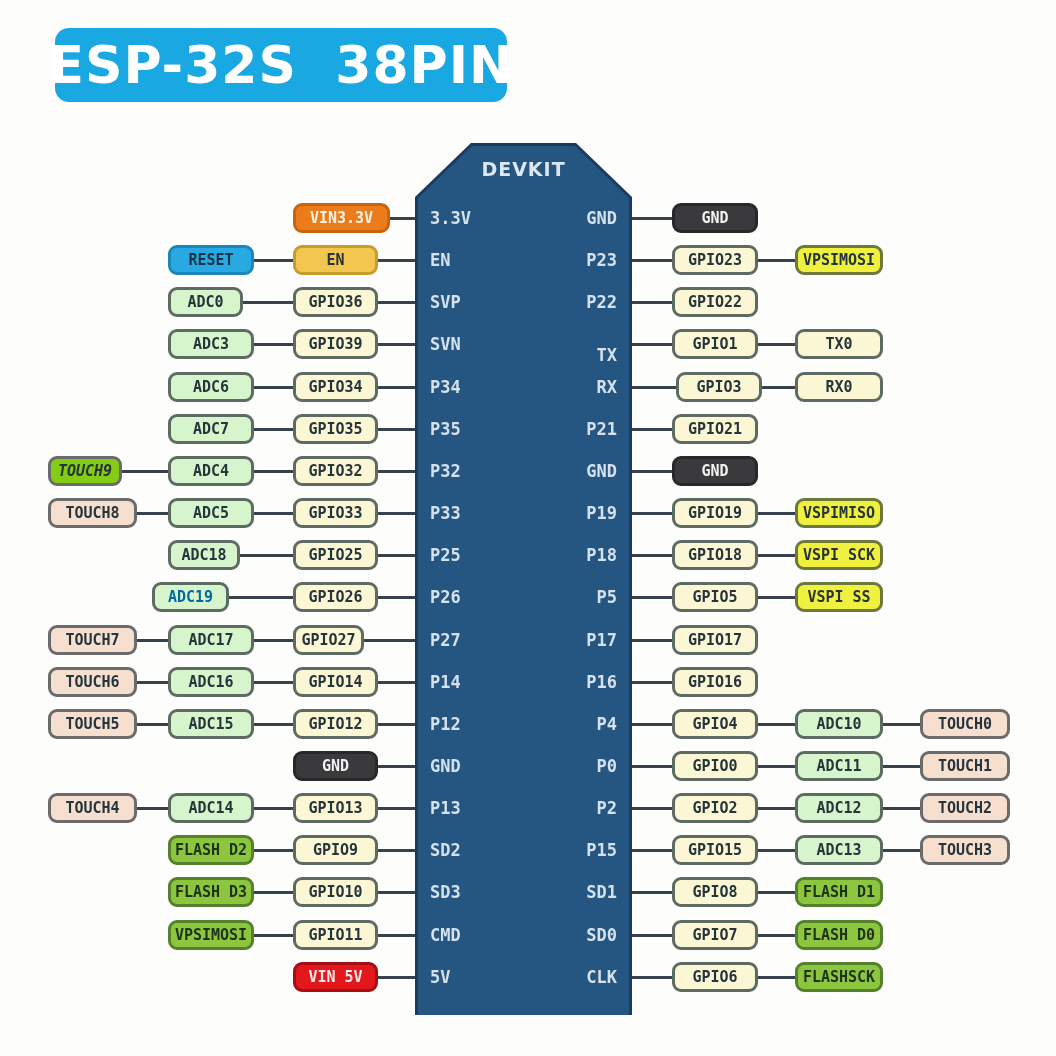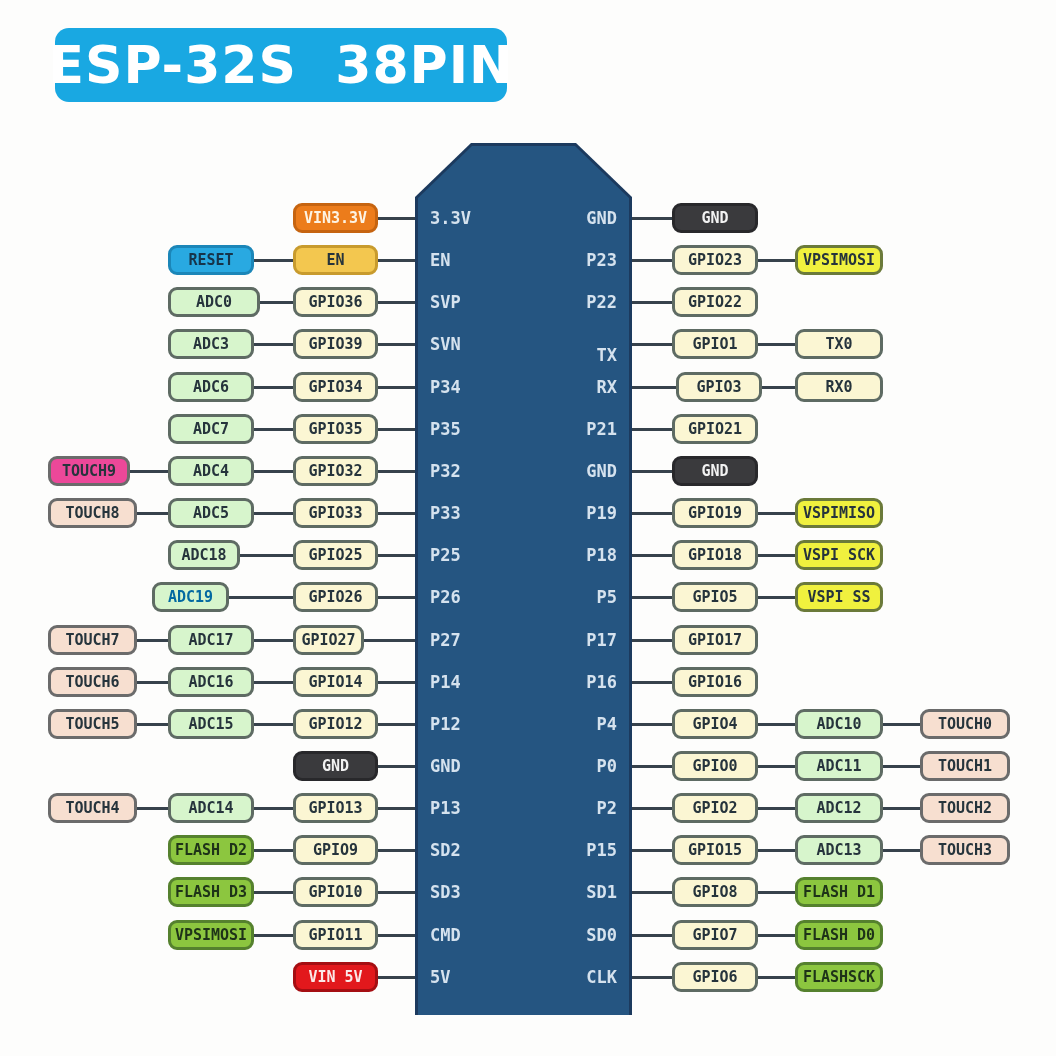--- a/index.html
+++ b/index.html
@@ -48,20 +48,21 @@
 </style>
 </head>
 <body>
 
 <div class="canvas">
   <div class="title-badge" style="background: rgb(25, 168, 226);">ESP-32S  38PIN</div>
 
   <div class="chip-outline" style="background: rgb(28, 58, 94);">
     <div class="chip-body" style="background: rgb(37, 85, 129);"></div>
   </div>
+  <div class="chip-name">DEVKIT</div>
 
   <div>
       <div class="cline" style="left: 313px; top: 217px; width: 102px; background: rgb(55, 66, 76);"></div>
       <div class="cline" style="left: 632px; top: 217px; width: 106px; background: rgb(55, 66, 76);"></div>
       <div class="cline" style="left: 188px; top: 259px; width: 227px; background: rgb(55, 66, 76);"></div>
       <div class="cline" style="left: 632px; top: 259px; width: 231px; background: rgb(55, 66, 76);"></div>
       <div class="cline" style="left: 188px; top: 301px; width: 227px; background: rgb(55, 66, 76);"></div>
       <div class="cline" style="left: 632px; top: 301px; width: 106px; background: rgb(55, 66, 76);"></div>
       <div class="cline" style="left: 188px; top: 343px; width: 227px; background: rgb(55, 66, 76);"></div>
       <div class="cline" style="left: 632px; top: 343px; width: 231px; background: rgb(55, 66, 76);"></div>
@@ -90,41 +91,41 @@
       <div class="cline" style="left: 188px; top: 849px; width: 227px; background: rgb(55, 66, 76);"></div>
       <div class="cline" style="left: 632px; top: 849px; width: 358px; background: rgb(55, 66, 76);"></div>
       <div class="cline" style="left: 188px; top: 891px; width: 227px; background: rgb(55, 66, 76);"></div>
       <div class="cline" style="left: 632px; top: 891px; width: 231px; background: rgb(55, 66, 76);"></div>
       <div class="cline" style="left: 188px; top: 934px; width: 227px; background: rgb(55, 66, 76);"></div>
       <div class="cline" style="left: 632px; top: 934px; width: 231px; background: rgb(55, 66, 76);"></div>
       <div class="cline" style="left: 313px; top: 976px; width: 102px; background: rgb(55, 66, 76);"></div>
       <div class="cline" style="left: 632px; top: 976px; width: 231px; background: rgb(55, 66, 76);"></div>
     </div>
   <div>
-      <div class="pbox" style="left: 293px; top: 203px; width: 85px; background: rgb(236, 124, 27); border-color: rgb(198, 100, 16); color: rgb(253, 243, 227);">VIN3.3V</div>
+      <div class="pbox" style="left: 293px; top: 203px; width: 97px; background: rgb(236, 124, 27); border-color: rgb(198, 100, 16); color: rgb(253, 243, 227);">VIN3.3V</div>
       <div class="pbox" style="left: 672px; top: 203px; width: 86px; background: rgb(58, 58, 61); border-color: rgb(40, 40, 43); color: rgb(242, 242, 242);">GND</div>
       <div class="pbox" style="left: 168px; top: 245px; width: 86px; background: rgb(41, 169, 225); border-color: rgb(27, 134, 184); color: rgb(23, 52, 74);">RESET</div>
       <div class="pbox" style="left: 293px; top: 245px; width: 85px; background: rgb(243, 199, 79); border-color: rgb(200, 155, 45); color: rgb(38, 52, 60);">EN</div>
       <div class="pbox" style="left: 672px; top: 245px; width: 86px; background: rgb(251, 246, 211); border-color: rgb(94, 107, 99); color: rgb(38, 52, 60);">GPIO23</div>
       <div class="pbox" style="left: 795px; top: 245px; width: 88px; background: rgb(240, 241, 62); border-color: rgb(107, 122, 58); color: rgb(38, 52, 60);">VPSIMOSI</div>
-      <div class="pbox" style="left: 168px; top: 287px; width: 92px; background: rgb(215, 245, 204); border-color: rgb(94, 107, 99); color: rgb(38, 52, 60);">ADC0</div>
+      <div class="pbox" style="left: 168px; top: 287px; width: 75px; background: rgb(215, 245, 204); border-color: rgb(94, 107, 99); color: rgb(38, 52, 60);">ADC0</div>
       <div class="pbox" style="left: 293px; top: 287px; width: 85px; background: rgb(251, 246, 211); border-color: rgb(94, 107, 99); color: rgb(38, 52, 60);">GPIO36</div>
       <div class="pbox" style="left: 672px; top: 287px; width: 86px; background: rgb(251, 246, 211); border-color: rgb(94, 107, 99); color: rgb(38, 52, 60);">GPIO22</div>
       <div class="pbox" style="left: 168px; top: 329px; width: 86px; background: rgb(215, 245, 204); border-color: rgb(94, 107, 99); color: rgb(38, 52, 60);">ADC3</div>
       <div class="pbox" style="left: 293px; top: 329px; width: 85px; background: rgb(251, 246, 211); border-color: rgb(94, 107, 99); color: rgb(38, 52, 60);">GPIO39</div>
       <div class="pbox" style="left: 672px; top: 329px; width: 86px; background: rgb(251, 246, 211); border-color: rgb(94, 107, 99); color: rgb(38, 52, 60);">GPIO1</div>
       <div class="pbox" style="left: 795px; top: 329px; width: 88px; background: rgb(251, 246, 211); border-color: rgb(94, 107, 99); color: rgb(38, 52, 60);">TX0</div>
       <div class="pbox" style="left: 168px; top: 372px; width: 86px; background: rgb(215, 245, 204); border-color: rgb(94, 107, 99); color: rgb(38, 52, 60);">ADC6</div>
       <div class="pbox" style="left: 293px; top: 372px; width: 85px; background: rgb(251, 246, 211); border-color: rgb(94, 107, 99); color: rgb(38, 52, 60);">GPIO34</div>
       <div class="pbox" style="left: 676px; top: 372px; width: 86px; background: rgb(251, 246, 211); border-color: rgb(94, 107, 99); color: rgb(38, 52, 60);">GPIO3</div>
       <div class="pbox" style="left: 795px; top: 372px; width: 88px; background: rgb(251, 246, 211); border-color: rgb(94, 107, 99); color: rgb(38, 52, 60);">RX0</div>
       <div class="pbox" style="left: 168px; top: 414px; width: 86px; background: rgb(215, 245, 204); border-color: rgb(94, 107, 99); color: rgb(38, 52, 60);">ADC7</div>
       <div class="pbox" style="left: 293px; top: 414px; width: 85px; background: rgb(251, 246, 211); border-color: rgb(94, 107, 99); color: rgb(38, 52, 60);">GPIO35</div>
       <div class="pbox" style="left: 672px; top: 414px; width: 86px; background: rgb(251, 246, 211); border-color: rgb(94, 107, 99); color: rgb(38, 52, 60);">GPIO21</div>
-      <div class="pbox" style="left: 48px; top: 456px; width: 82px; background: #ec4899; border-color: rgb(107, 107, 107); color: rgb(38, 52, 60);">TOUCH9</div>
+      <div class="pbox" style="left: 48px; top: 456px; width: 74px; background: #84cc16; border-color: rgb(107, 107, 107); color: rgb(38, 52, 60); font-style: italic;">TOUCH9</div>
       <div class="pbox" style="left: 168px; top: 456px; width: 86px; background: rgb(215, 245, 204); border-color: rgb(94, 107, 99); color: rgb(38, 52, 60);">ADC4</div>
       <div class="pbox" style="left: 293px; top: 456px; width: 85px; background: rgb(251, 246, 211); border-color: rgb(94, 107, 99); color: rgb(38, 52, 60);">GPIO32</div>
       <div class="pbox" style="left: 672px; top: 456px; width: 86px; background: rgb(58, 58, 61); border-color: rgb(40, 40, 43); color: rgb(242, 242, 242);">GND</div>
       <div class="pbox" style="left: 48px; top: 498px; width: 89px; background: rgb(247, 223, 208); border-color: rgb(107, 107, 107); color: rgb(38, 52, 60);">TOUCH8</div>
       <div class="pbox" style="left: 168px; top: 498px; width: 86px; background: rgb(215, 245, 204); border-color: rgb(94, 107, 99); color: rgb(38, 52, 60);">ADC5</div>
       <div class="pbox" style="left: 293px; top: 498px; width: 85px; background: rgb(251, 246, 211); border-color: rgb(94, 107, 99); color: rgb(38, 52, 60);">GPIO33</div>
       <div class="pbox" style="left: 672px; top: 498px; width: 86px; background: rgb(251, 246, 211); border-color: rgb(94, 107, 99); color: rgb(38, 52, 60);">GPIO19</div>
       <div class="pbox" style="left: 795px; top: 498px; width: 88px; background: rgb(240, 241, 62); border-color: rgb(107, 122, 58); color: rgb(38, 52, 60);">VSPIMISO</div>
       <div class="pbox" style="left: 168px; top: 540px; width: 72px; background: rgb(215, 245, 204); border-color: rgb(94, 107, 99); color: rgb(38, 52, 60);">ADC18</div>
       <div class="pbox" style="left: 293px; top: 540px; width: 85px; background: rgb(251, 246, 211); border-color: rgb(94, 107, 99); color: rgb(38, 52, 60);">GPIO25</div>

